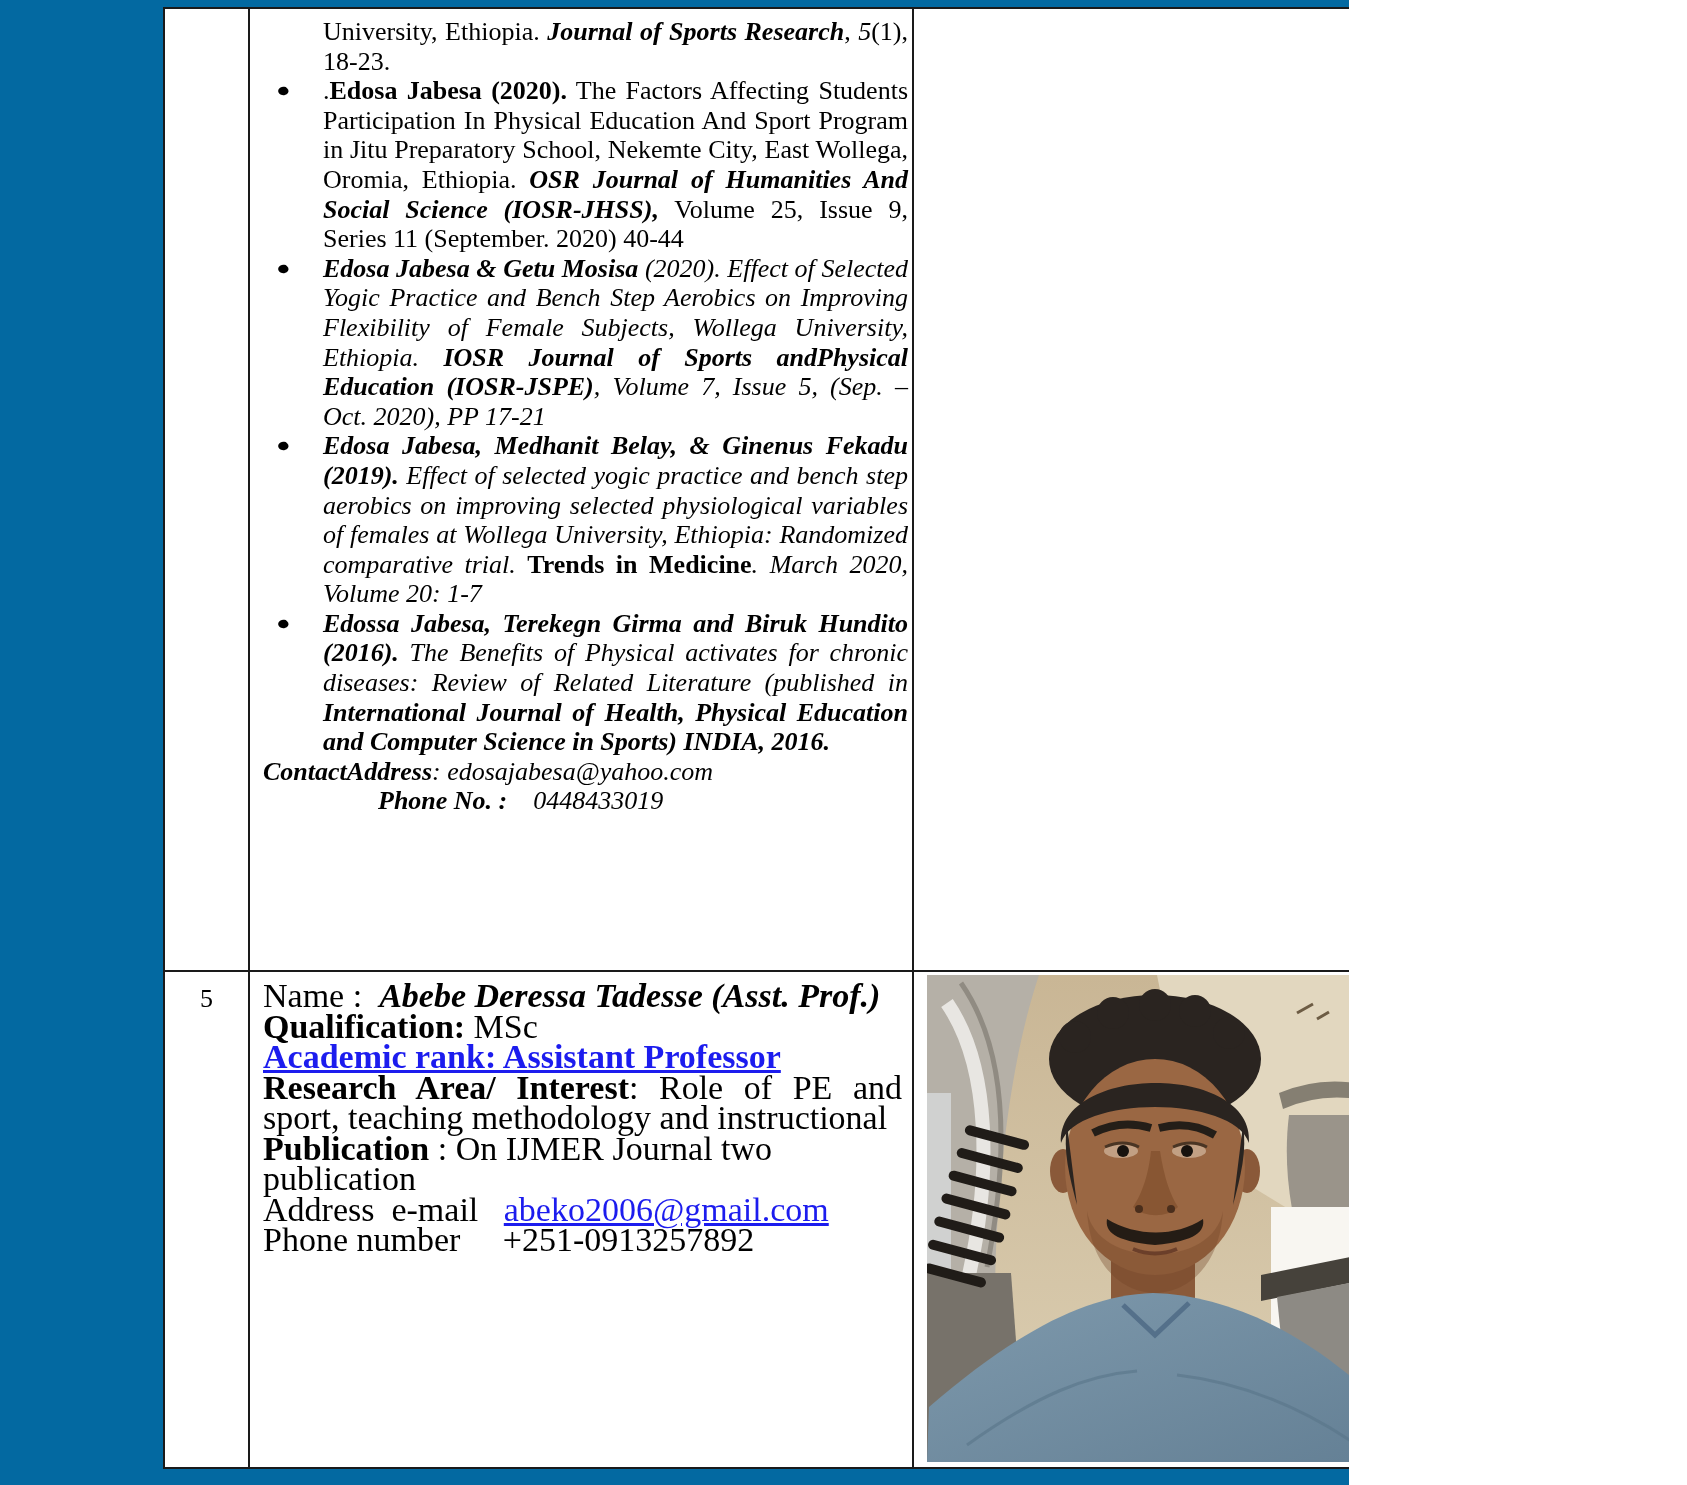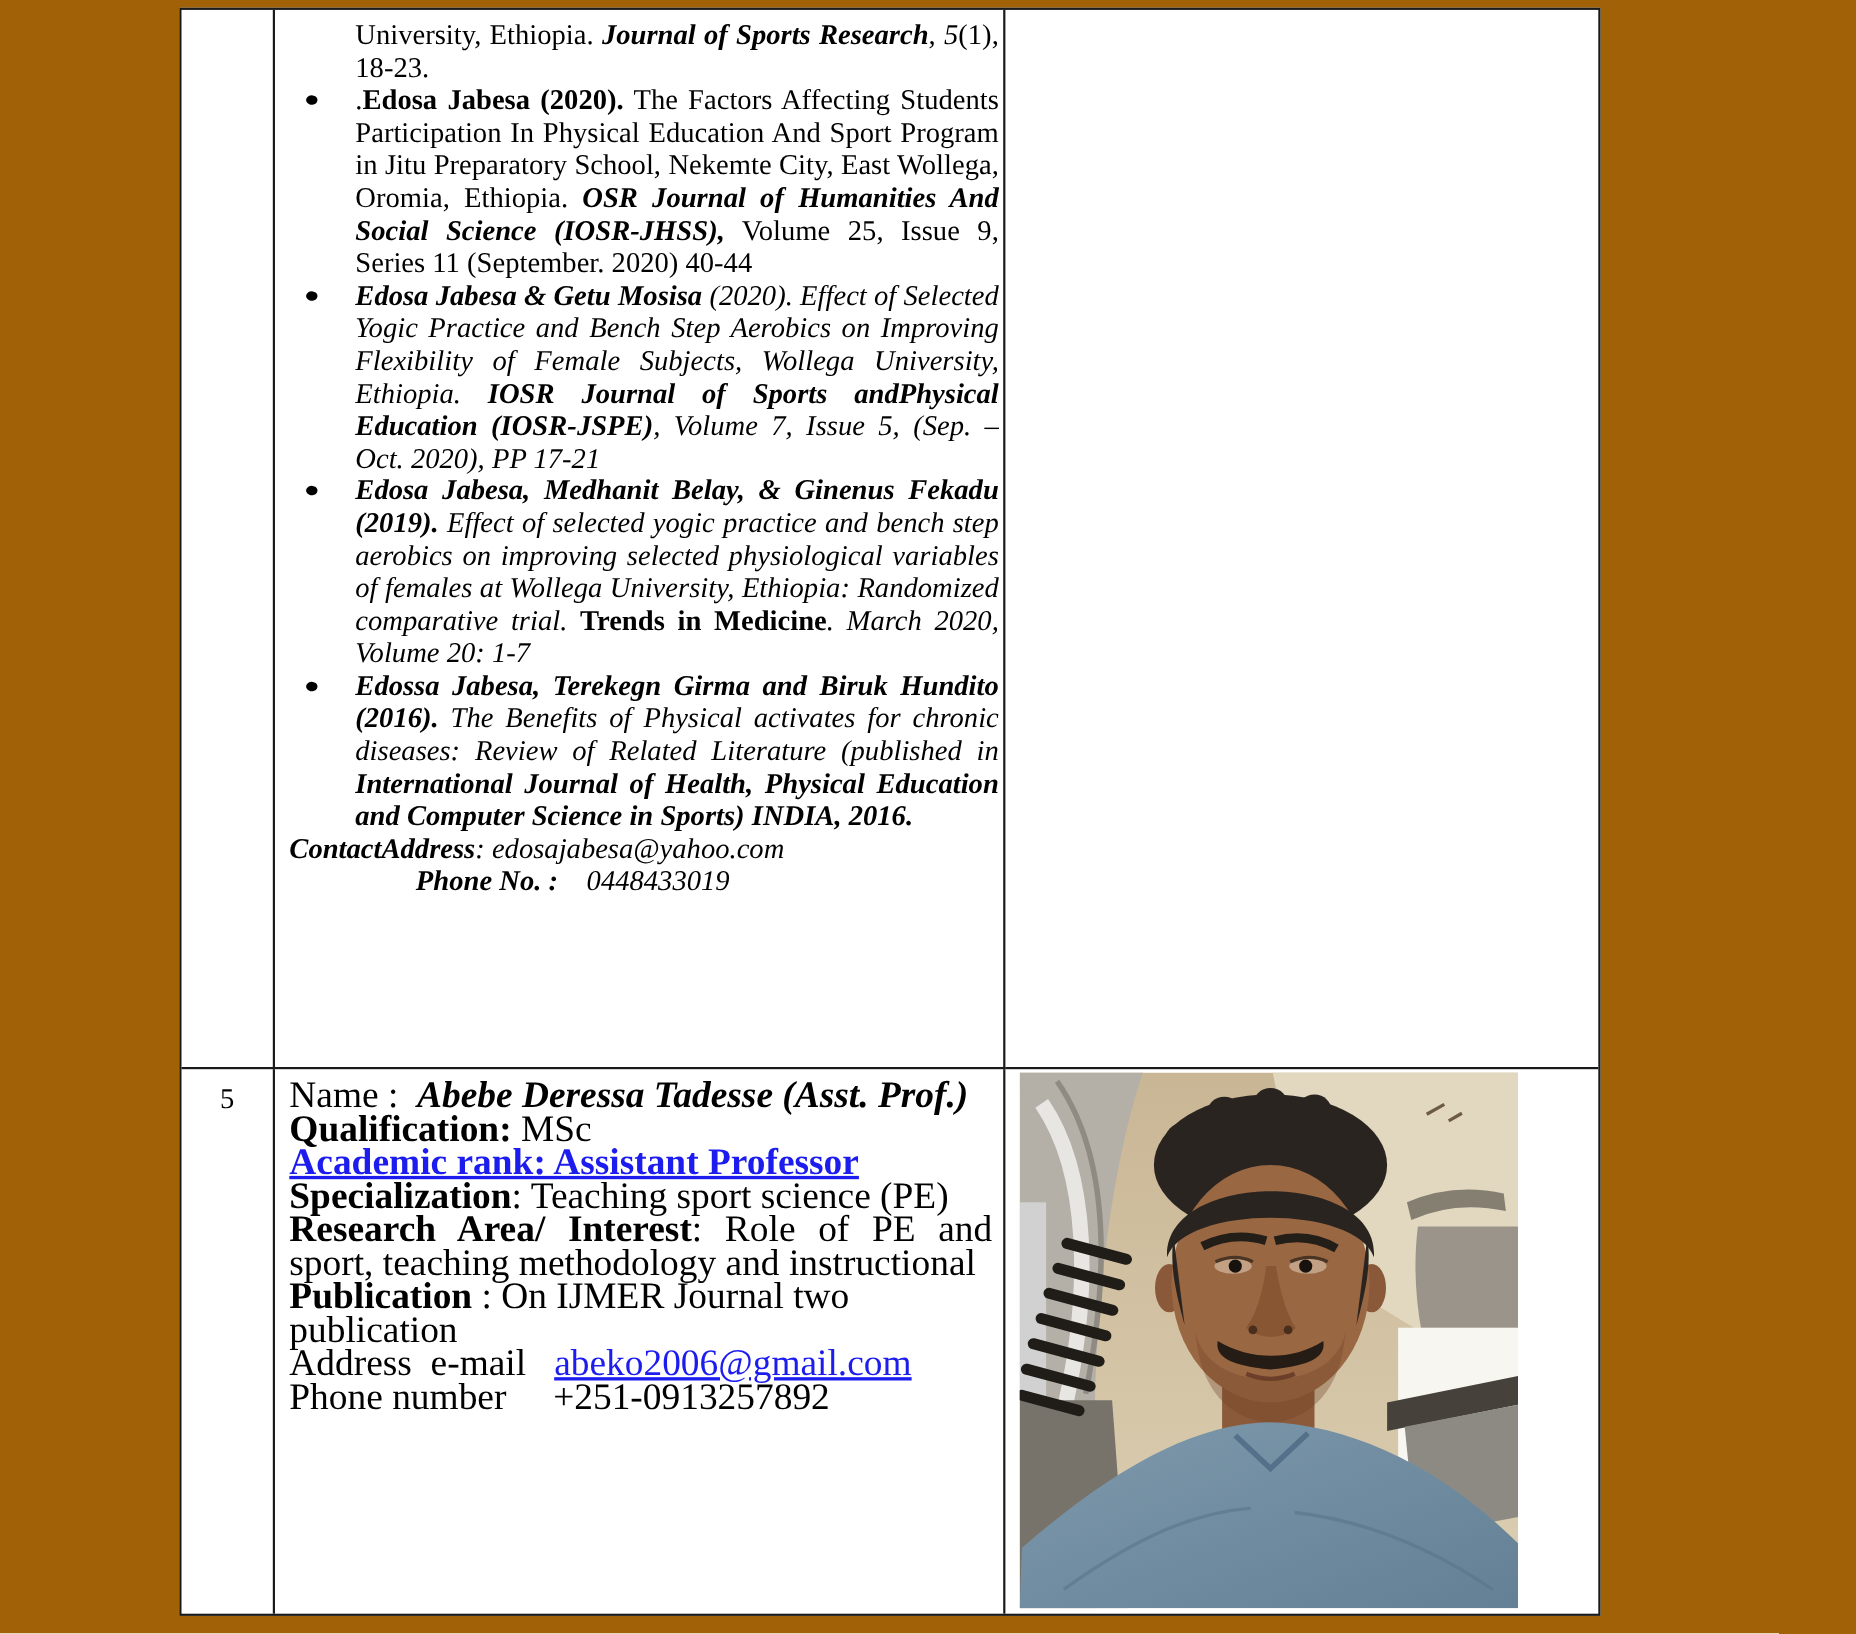--- a/index.html
+++ b/index.html
@@ -1,18 +1,18 @@
 <!DOCTYPE html>
 <html style="--link: #1c1cee;"><head>
 <meta charset="utf-8">
 <style>
   :root{ --link:#1c1cee; --ink:#000; --line:#1a1a1a; }
   html,body{margin:0;padding:0;background:#fff;}
   body{width:1687px;height:1485px;font-family:"Liberation Serif",serif;color:var(--ink);}
-  .sheet{position:relative;width:1687px;height:1485px;background:#a16207;overflow:hidden;}
+  .sheet{position:relative;width:1349px;height:1485px;background:#0369a1;overflow:hidden;}
 
   .doc-table{
     position:absolute;left:163px;top:7px;width:1292px;height:1462px;
     border:2px solid var(--line);box-sizing:border-box;
     display:grid;grid-template-columns:85px 664px auto;grid-template-rows:963px auto;
     background:#fff;
   }
   .cell{box-sizing:border-box;overflow:hidden;}
   .br{border-right:2px solid var(--line);}
   .bb{border-bottom:2px solid var(--line);}
@@ -80,21 +80,20 @@
 
     <div class="cell br">
       <div class="row-num-cell">5</div>
     </div>
 
     <div class="cell br">
       <div class="profile">
         <div class="line"><span>Name :  </span><span class="r-b r-i">Abebe Deressa Tadesse (Asst. Prof.)</span></div>
         <div class="line"><span class="r-b">Qualification:</span><span> MSc</span></div>
         <div class="line"><a class="r-b r-u r-c" href="#">Academic rank: Assistant Professor</a></div>
-        <div class="line"><span class="r-b">Specialization</span><span>: Teaching sport science (PE)</span></div>
         <div class="line jus"><span class="r-b">Research Area/ Interest</span><span>: Role of PE and sport, teaching methodology and instructional</span></div>
         <div class="line"><span class="r-b">Publication </span><span>: On IJMER Journal two publication</span></div>
         <div class="line"><span>Address  e-mail   </span><a class="r-u r-c" href="#">abeko2006@gmail.com</a></div>
         <div class="line"><span>Phone number     +251-0913257892</span></div>
       </div>
     </div>
 
     <div class="cell">
       <div class="photo-wrap">
         <svg width="453" height="487" viewBox="0 0 453 487">

